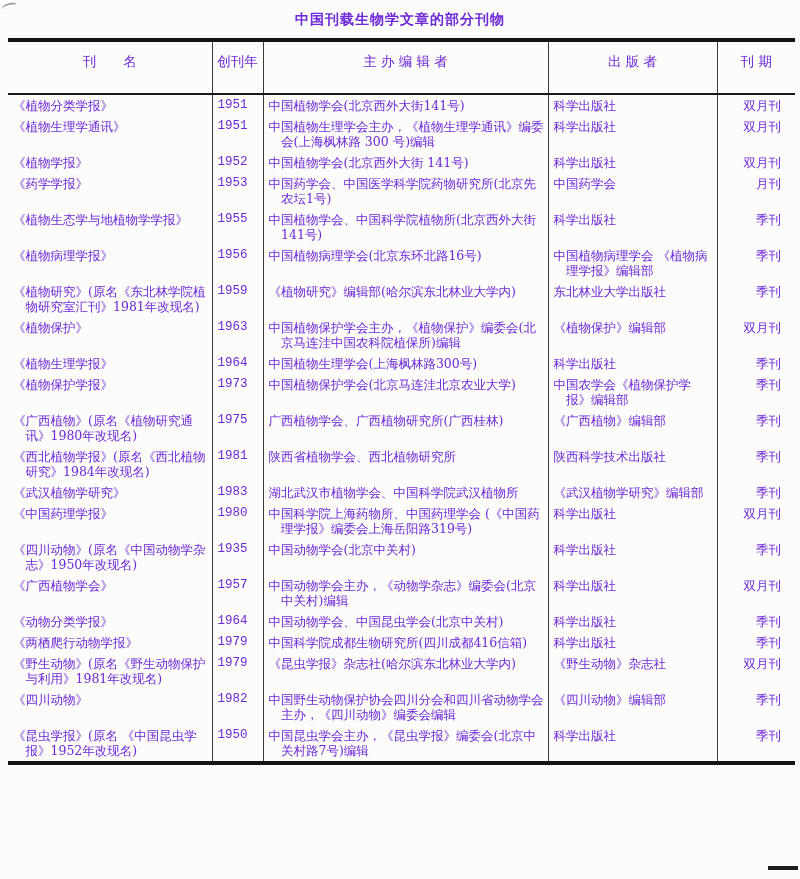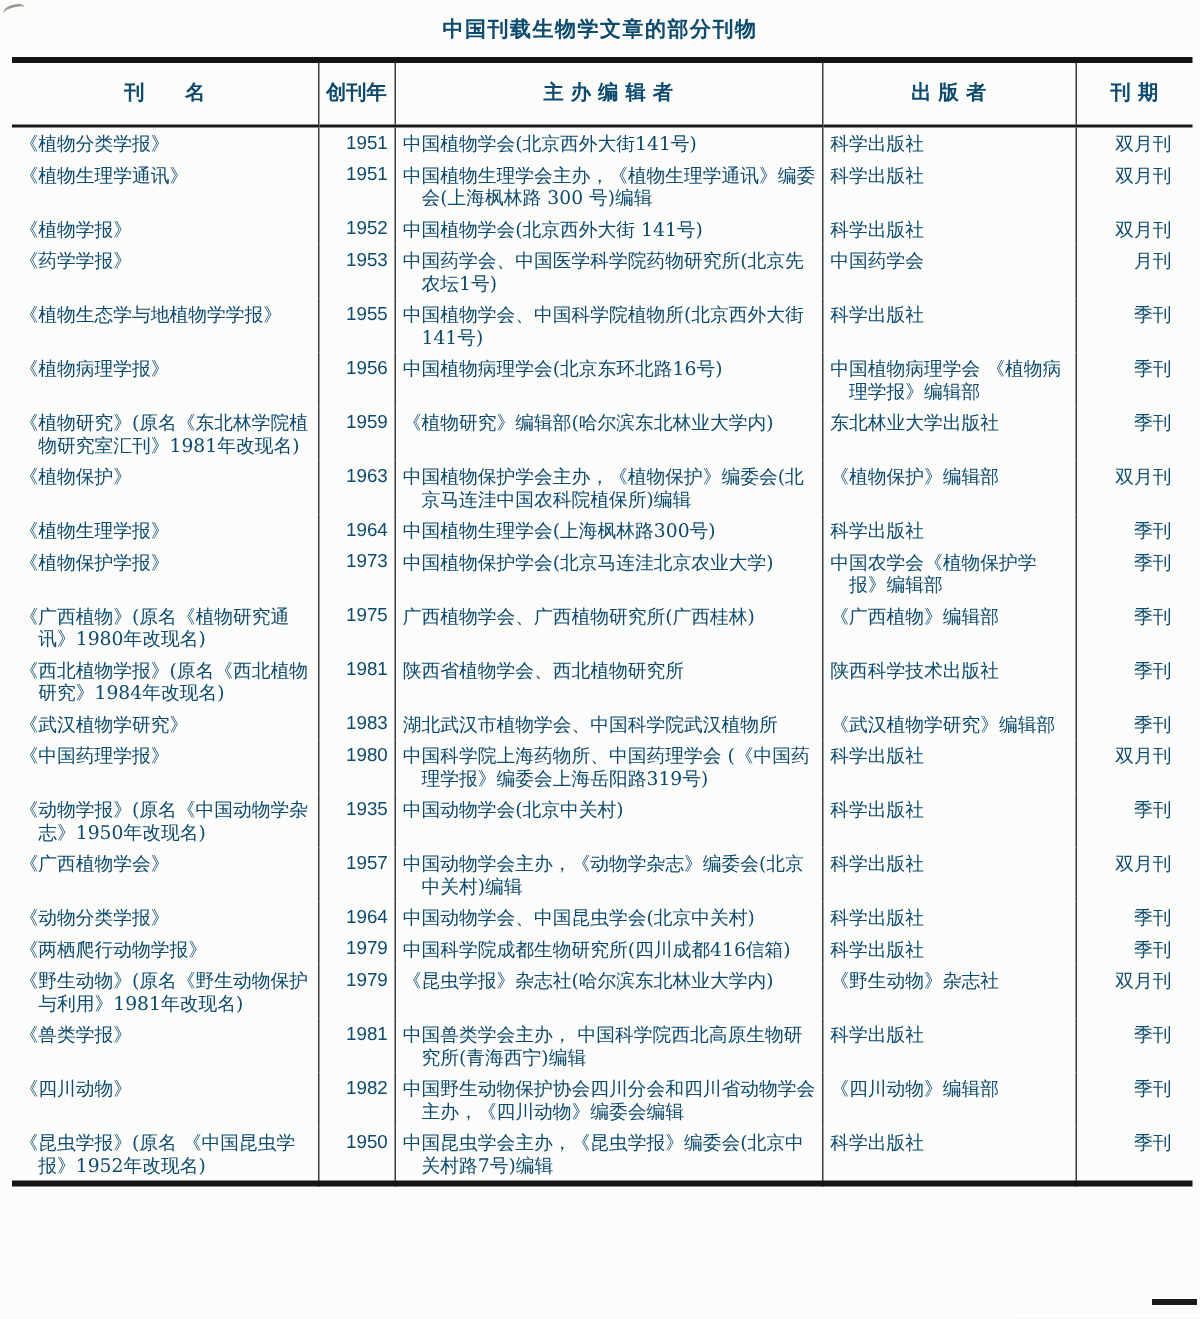--- a/index.html
+++ b/index.html
@@ -3,21 +3,21 @@
 <meta charset="utf-8">
 <style>
   html, body { margin: 0; padding: 0; }
   body { background: #e8e8e6; }
   .page {
     position: relative;
     width: 800px;
     height: 879px;
     margin: 0 auto;
     background: #fcfcfa;
-    color: #0c4a6e;
+    color: #6d28d9;
     overflow: hidden;
     font-family: "DejaVu Serif", "Liberation Serif", serif;
   }
   .page-title {
     padding-top: 11px;
     margin: 0 0 9px 0;
     text-align: center;
     font-family: "DejaVu Sans", "Liberation Sans", sans-serif;
     font-weight: bold;
     font-size: 14px;
@@ -31,37 +31,37 @@
     border-top: 4px solid #151515;
     border-bottom: 4px solid #151515;
   }
   col.c-name { width: 204px; }
   col.c-year { width: 51px; }
   col.c-org  { width: 285px; }
   col.c-pub  { width: 169px; }
   col.c-freq { width: 78px; }
   thead th {
     font-family: "DejaVu Sans", "Liberation Sans", sans-serif;
-    font-weight: bold;
+    font-weight: normal;
     font-size: 13.5px;
-    padding: 11px 2px 12px 2px;
+    padding: 11px 2px 22px 2px;
     text-align: center;
     border-bottom: 2px solid #1a1a1a;
     white-space: pre;
   }
   th:not(:last-child), td:not(:last-child) {
     border-right: 1px solid #3a3a3a;
   }
   tbody td {
     font-size: 12.5px;
     line-height: 15px;
     vertical-align: top;
     padding: 3px 4px 3px 5px;
   }
-  td.cell-year { text-align: right; font-family: Liberation Sans, sans-serif; }
+  td.cell-year { text-align: left; font-family: Liberation Mono, monospace; }
   td.cell-freq { text-align: right; padding-right: 14px; padding-left: 25px; }
   .hang {            
     padding-left: 1em;
     text-indent: -1em;
   }
   
   .artifact-pen {
     position: absolute;
     left: 2px; top: 3px;
     width: 15px; height: 7px;
@@ -295,21 +295,21 @@
       <div class="hang">中国科学院上海药物所、中国药理学会 (《中国药理学报》编委会上海岳阳路319号)</div>
     </td>
     <td class="cell-pub">
       <div class="hang">科学出版社</div>
     </td>
     <td class="cell-freq">双月刊</td>
   </tr>
 
   <tr>
     <td class="cell-name">
-      <div class="hang">《动物学报》(原名《中国动物学杂志》1950年改现名)</div>
+      <div class="hang">《四川动物》(原名《中国动物学杂志》1950年改现名)</div>
     </td>
     <td class="cell-year">1935</td>
     <td class="cell-org">
       <div class="hang">中国动物学会(北京中关村)</div>
     </td>
     <td class="cell-pub">
       <div class="hang">科学出版社</div>
     </td>
     <td class="cell-freq">季刊</td>
   </tr>
@@ -364,33 +364,20 @@
     <td class="cell-org">
       <div class="hang">《昆虫学报》杂志社(哈尔滨东北林业大学内)</div>
     </td>
     <td class="cell-pub">
       <div class="hang">《野生动物》杂志社</div>
     </td>
     <td class="cell-freq">双月刊</td>
   </tr>
 
 
-  <tr>
-    <td class="cell-name">
-      <div class="hang">《兽类学报》</div>
-    </td>
-    <td class="cell-year">1981</td>
-    <td class="cell-org">
-      <div class="hang">中国兽类学会主办， 中国科学院西北高原生物研究所(青海西宁)编辑</div>
-    </td>
-    <td class="cell-pub">
-      <div class="hang">科学出版社</div>
-    </td>
-    <td class="cell-freq">季刊</td>
-  </tr>
 
   <tr>
     <td class="cell-name">
       <div class="hang">《四川动物》</div>
     </td>
     <td class="cell-year">1982</td>
     <td class="cell-org">
       <div class="hang">中国野生动物保护协会四川分会和四川省动物学会主办，《四川动物》编委会编辑</div>
     </td>
     <td class="cell-pub">

